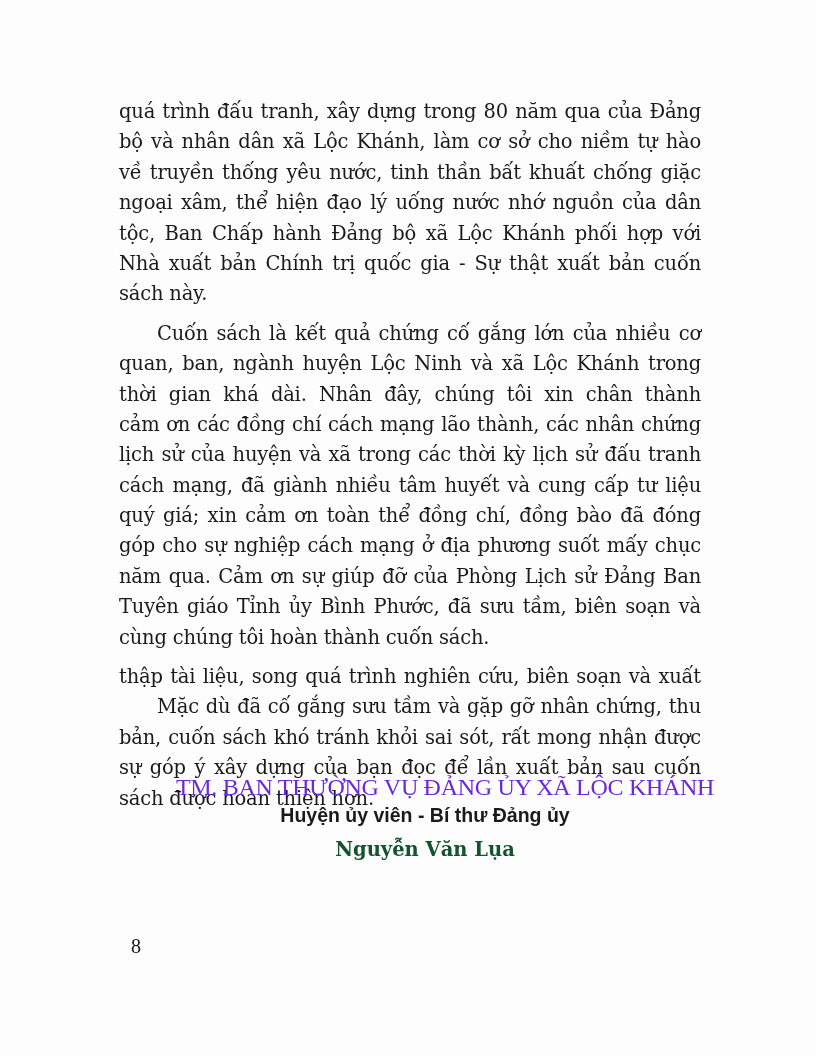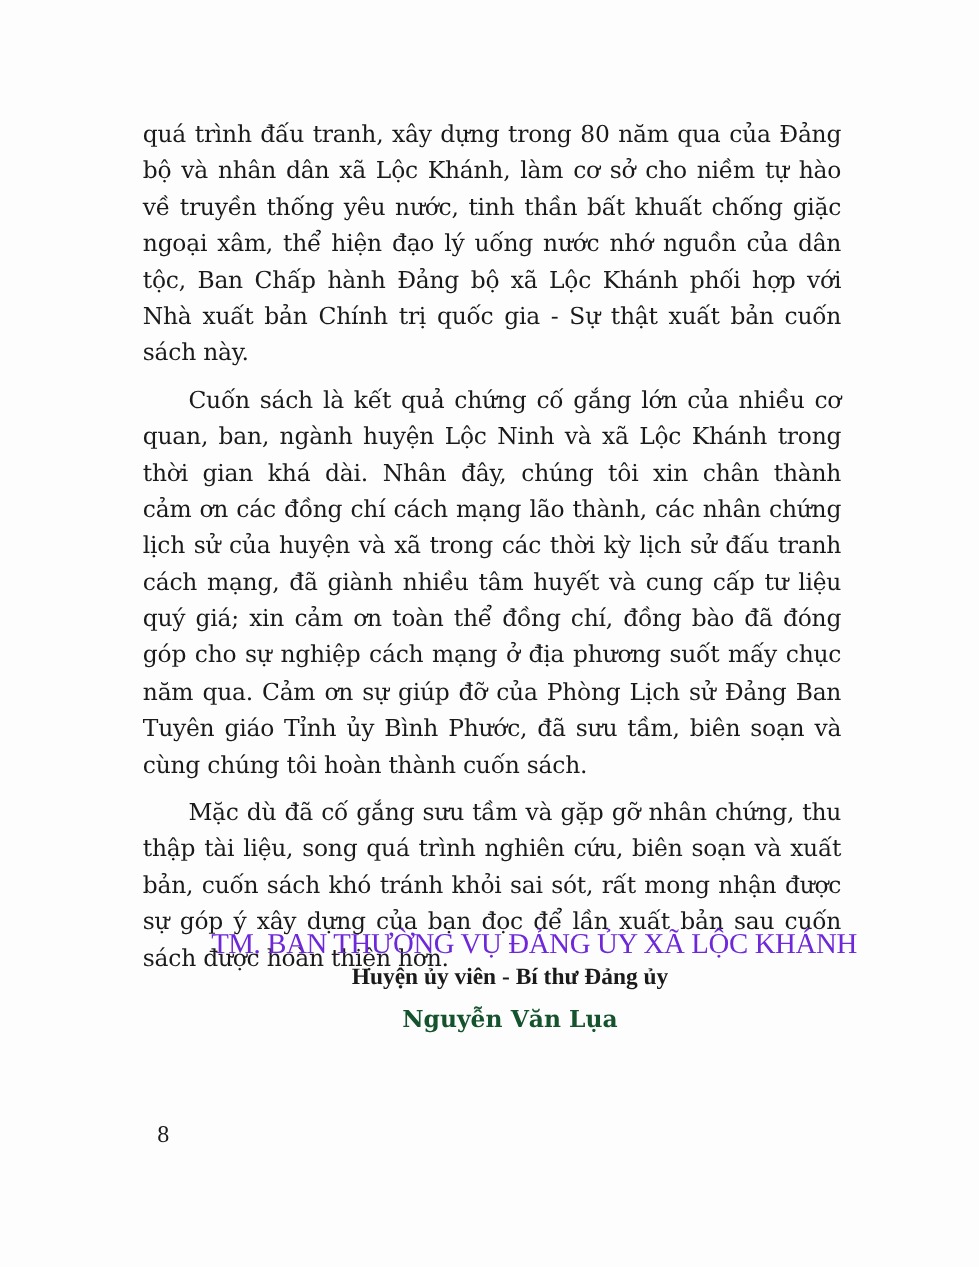--- a/index.html
+++ b/index.html
@@ -50,21 +50,21 @@
     .sig-org {
       top: 774px;
       font-size: 24px;
       letter-spacing: -0.3px;
       color: #6d28d9;
     }
     .sig-title {
       top: 804px;
       font-size: 19.5px;
       font-weight: bold;
-      font-family: Liberation Serif, serif;
+      font-family: Liberation Sans, sans-serif;
       color: #1a1a1a;
       left: 130px;
     }
     .sig-name {
       top: 838px;
       font-size: 19.5px;
       font-weight: bold;
       font-family: "DejaVu Serif", serif;
       color: #14532d;
       left: 130px;
@@ -103,22 +103,22 @@
     <span class="line">cách mạng, đã giành nhiều tâm huyết và cung cấp tư liệu</span>
     <span class="line">quý giá; xin cảm ơn toàn thể đồng chí, đồng bào đã đóng</span>
     <span class="line">góp cho sự nghiệp cách mạng ở địa phương suốt mấy chục</span>
     <span class="line">năm qua. Cảm ơn sự giúp đỡ của Phòng Lịch sử Đảng Ban</span>
     <span class="line">Tuyên giáo Tỉnh ủy Bình Phước, đã sưu tầm, biên soạn và</span>
     <span class="line last">cùng chúng tôi hoàn thành cuốn sách.</span>
   </div>
   <div class="para-gap"></div>
 
   <div>
+    <span class="line">thập tài liệu, song quá trình nghiên cứu, biên soạn và xuất</span>
     <span class="line indent">Mặc dù đã cố gắng sưu tầm và gặp gỡ nhân chứng, thu</span>
-    <span class="line">thập tài liệu, song quá trình nghiên cứu, biên soạn và xuất</span>
     <span class="line">bản, cuốn sách khó tránh khỏi sai sót, rất mong nhận được</span>
     <span class="line">sự góp ý xây dựng của bạn đọc để lần xuất bản sau cuốn</span>
     <span class="line last">sách được hoàn thiện hơn.</span>
   </div>
 </div>
 
 <div class="signature sig-org">TM. BAN THƯỜNG VỤ ĐẢNG ỦY XÃ LỘC KHÁNH</div>
 <div class="signature sig-title">Huyện ủy viên - Bí thư Đảng ủy</div>
 <div class="signature sig-name">Nguyễn Văn Lụa</div>
 

